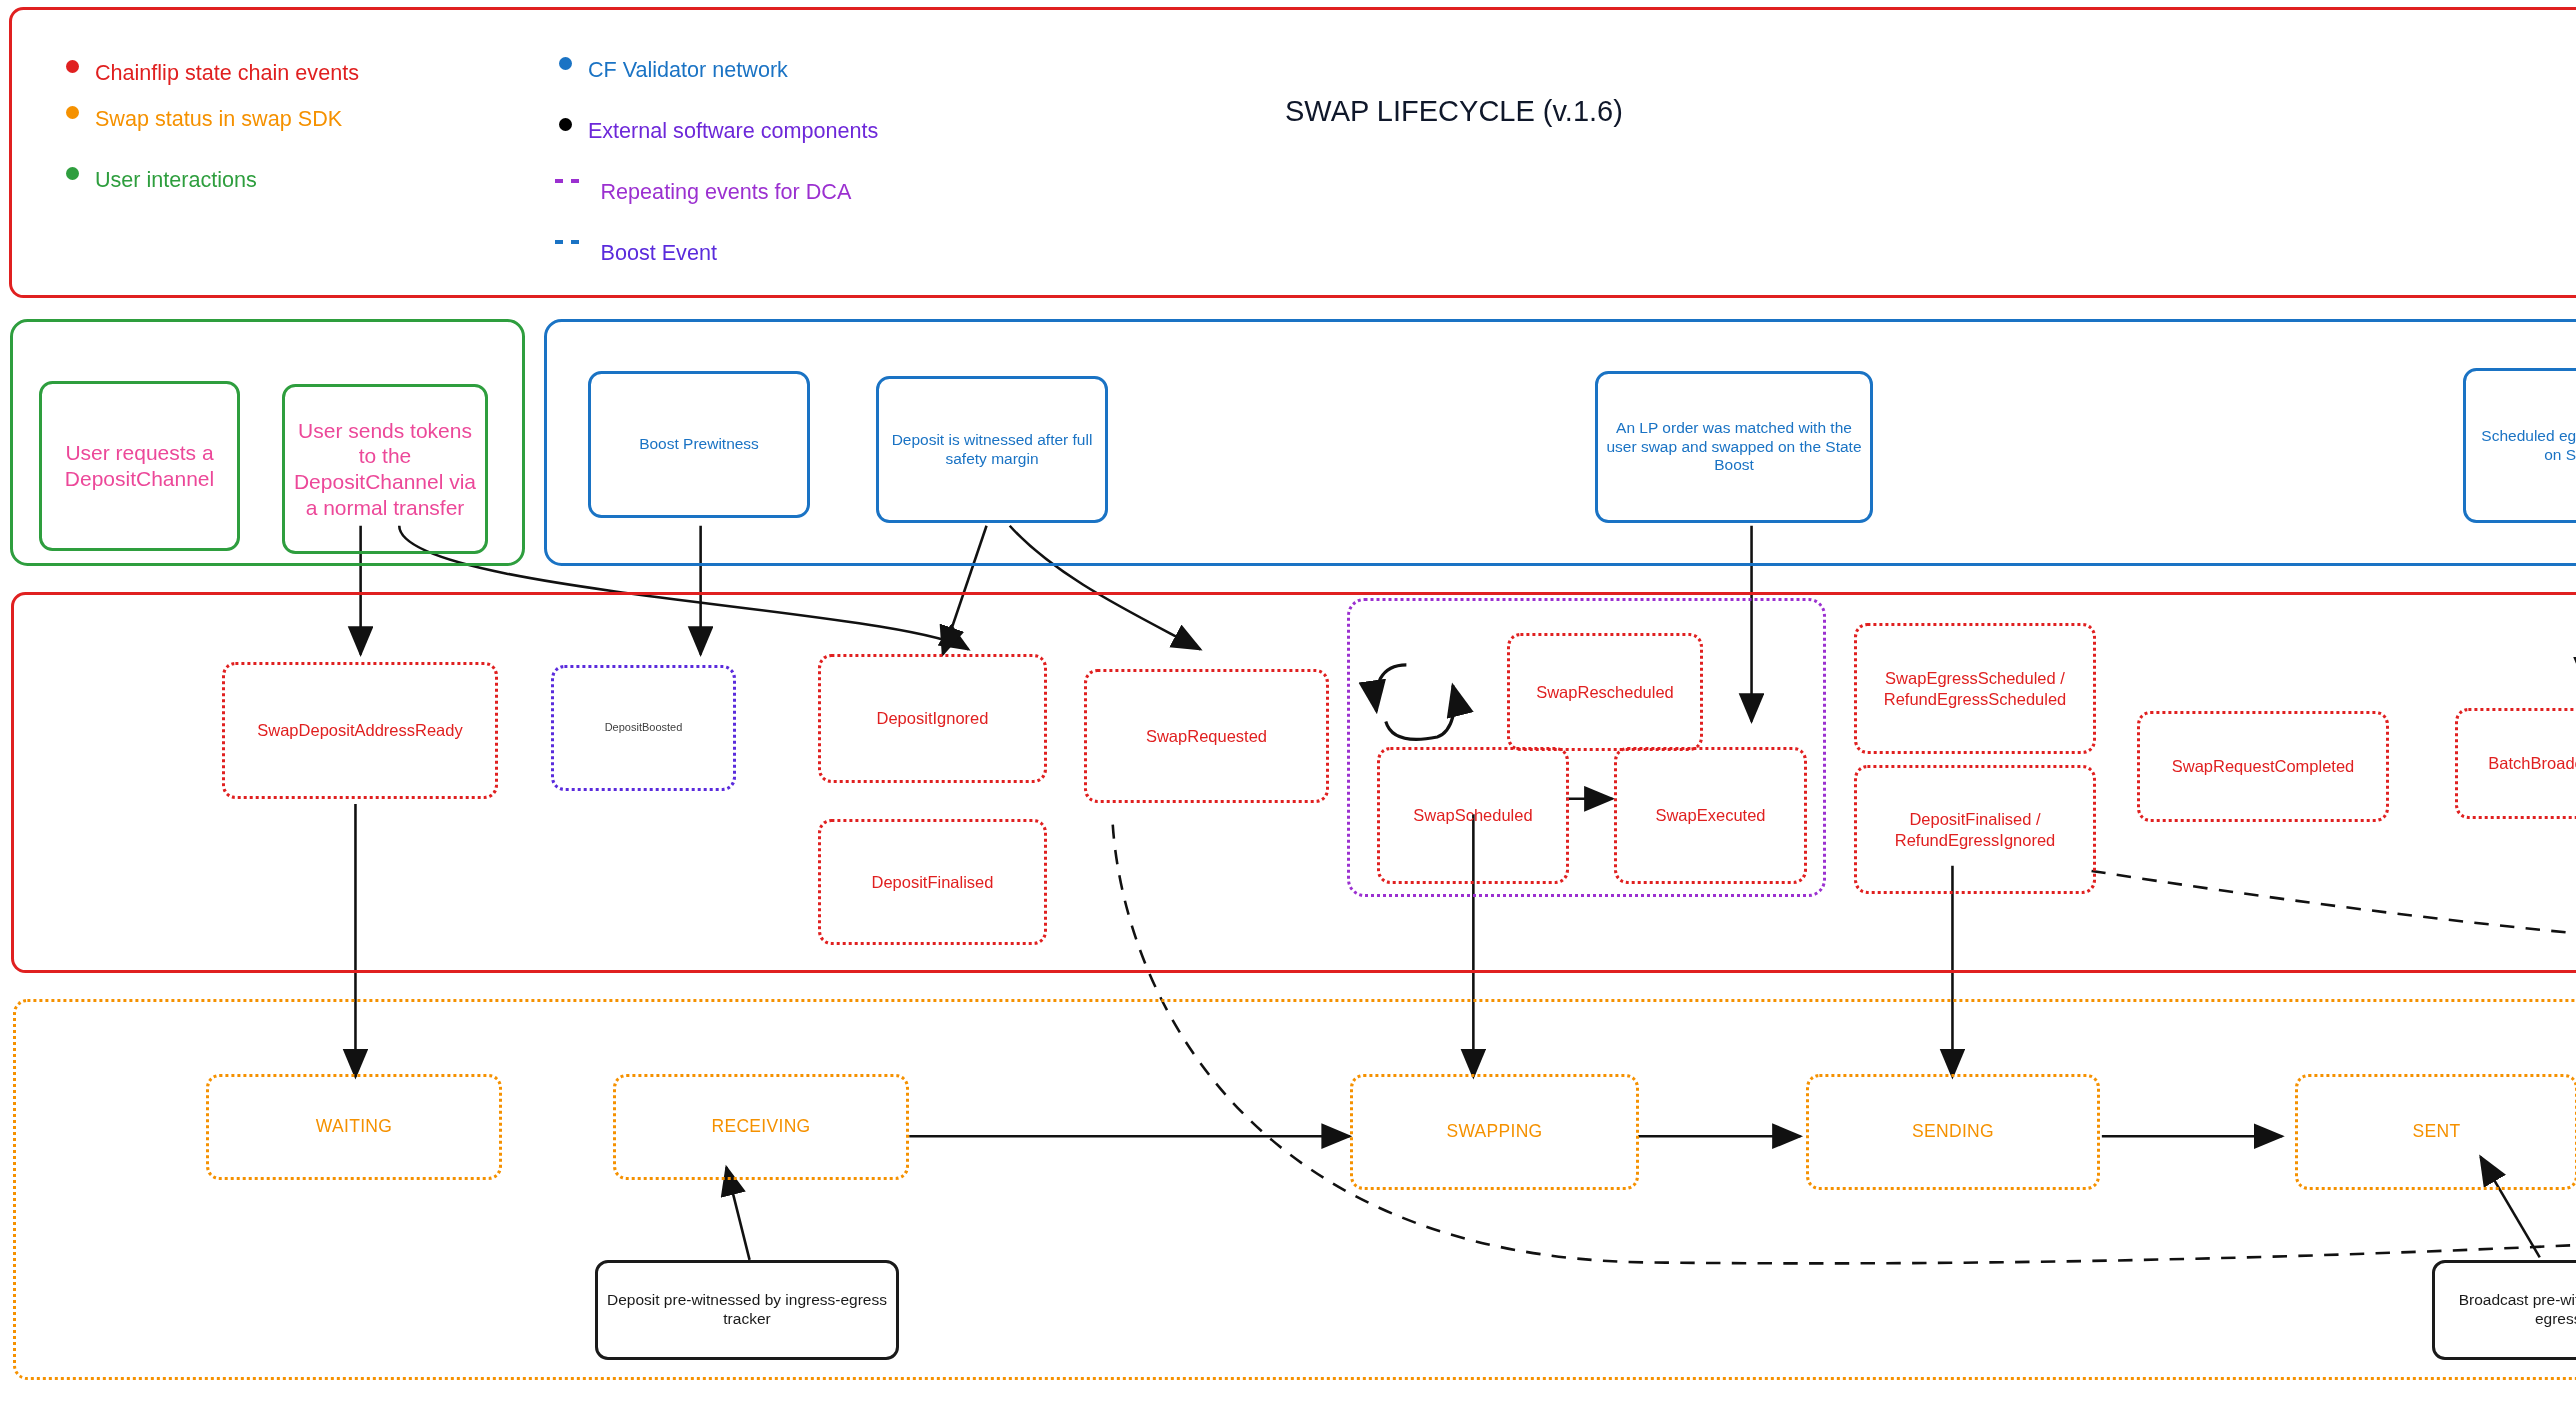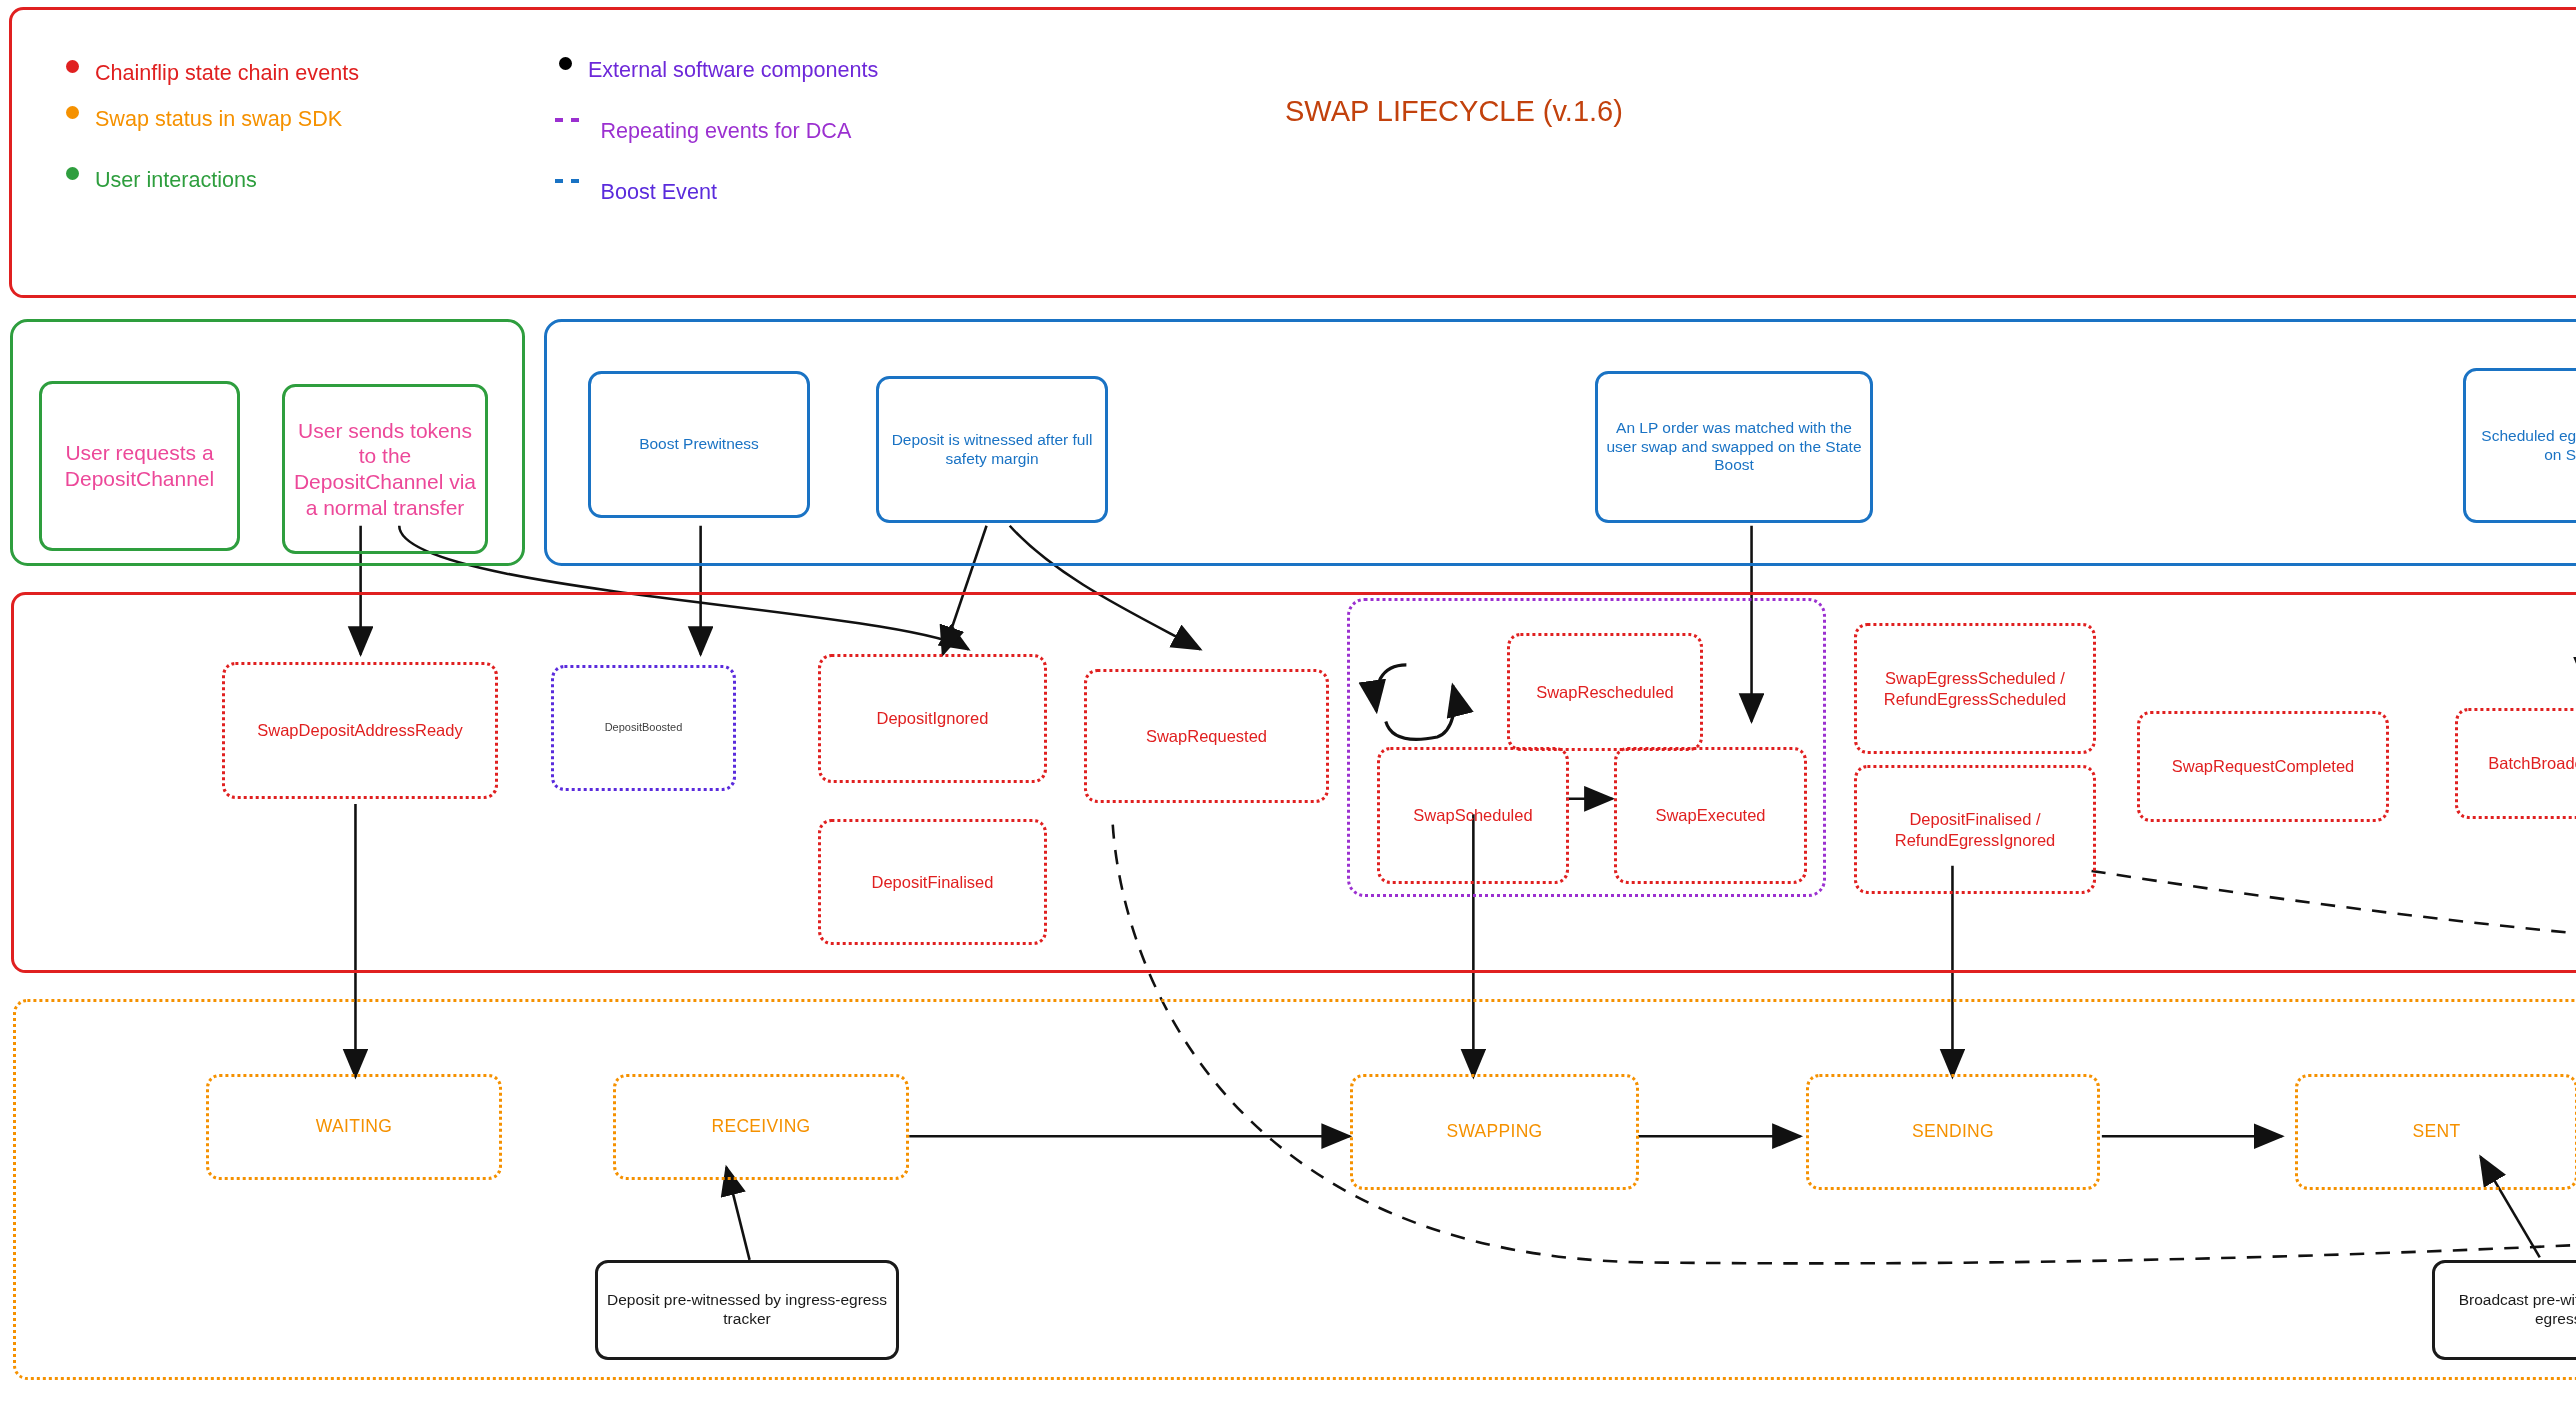--- a/index.html
+++ b/index.html
@@ -15,21 +15,21 @@
   .c-events{border:3.1px solid #e02020;border-radius:14.4px;}
   .c-sdk{border:3.6px dotted #f59100;border-radius:14.4px;}
   .c-dca{border:3.6px dotted #9b30d0;border-radius:17.5px;}
 
   
   .legend-row{display:flex;align-items:flex-start;}
   .legend-dot{width:13.4px;height:13.4px;border-radius:50%;display:inline-block;flex:0 0 auto;}
   .legend-dash{width:24px;height:0;border-top:4.6px dashed;display:inline-block;flex:0 0 auto;}
   .legend-label{margin-left:15.5px;font-size:21.6px;white-space:nowrap;}
 
-  .title{font-size:29px;color:#c2410c;white-space:nowrap;}
+  .title{font-size:29px;color:#0f172a;white-space:nowrap;}
 
   
   .node{display:flex;align-items:center;justify-content:center;text-align:center;
         border-radius:13.4px;padding:3.1px 6.2px;line-height:1.22;}
   .n-green{border:3.1px solid #2e9e3e;color:#ec4899;font-size:21px;}
   .n-blue{border:3.1px solid #1a73c4;color:#1a73c4;font-size:15.5px;}
   .n-red{border:3.6px dotted #e02020;color:#e02020;font-size:16.5px;}
   .n-purple{border:3.6px dotted #5a2bdc;color:#404040;font-size:11px;}
   .n-orange{border:3.6px dotted #f59100;color:#f59100;font-size:17.5px;letter-spacing:0.3px;}
   .n-black{border:3.1px solid #1a1a1a;color:#1a1a1a;font-size:15.5px;border-radius:13px;}
@@ -119,20 +119,24 @@
       <span class="legend-label" style="color:#f59100;">Swap status in swap SDK</span>
     </div>
     <div class="legend-row" style="height:52px;">
       <span class="legend-dot" style="background:#2e9e3e;"></span>
       <span class="legend-label" style="color:#2e9e3e;">User interactions</span>
     </div>
   </div>
 
   <div class="abs" style="left:559px;top:57px;width:670px;">
     <div class="legend-row" style="height:61px;">
+      <span class="legend-dot" style="background:#1a73c4;"></span>
+      <span class="legend-label" style="color:#1a73c4;">CF Validator network</span>
+    </div>
+    <div class="legend-row" style="height:61px;">
       <span class="legend-dot" style="background:#000000;"></span>
       <span class="legend-label" style="color:#6d28d9;">External software components</span>
     </div>
     <div class="legend-row" style="height:61px;">
       <span class="legend-dash" style="border-color:#9b30d0;margin-left:-4.1px;"></span>
       <span class="legend-label" style="color:#9b30d0;margin-left:21.6px;">Repeating events for DCA</span>
     </div>
     <div class="legend-row" style="height:57px;">
       <span class="legend-dash" style="border-color:#1a73c4;margin-left:-4.1px;"></span>
       <span class="legend-label" style="color:#5a2bdc;margin-left:21.6px;">Boost Event</span>

